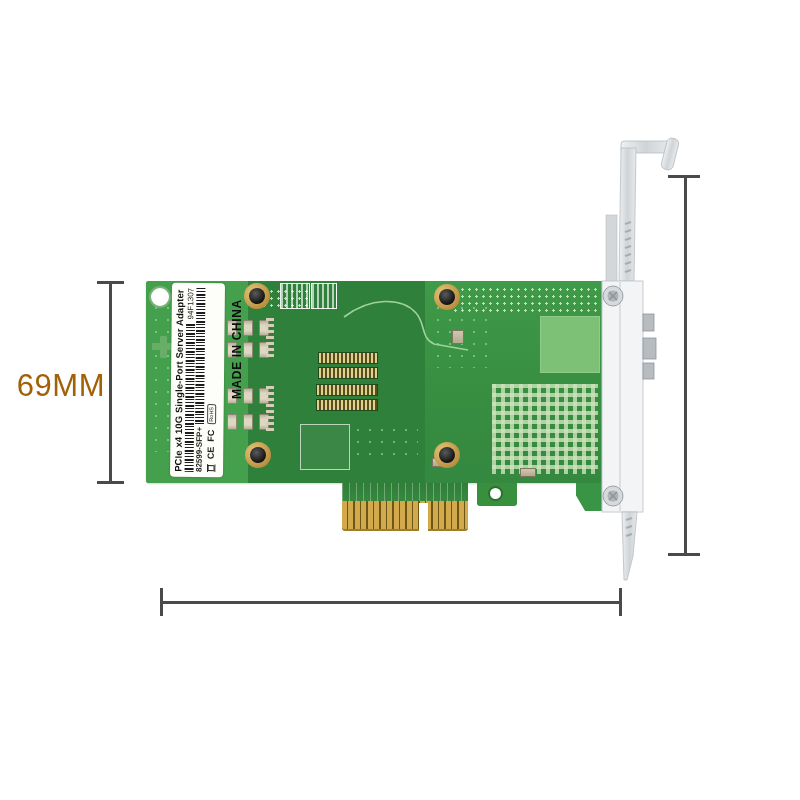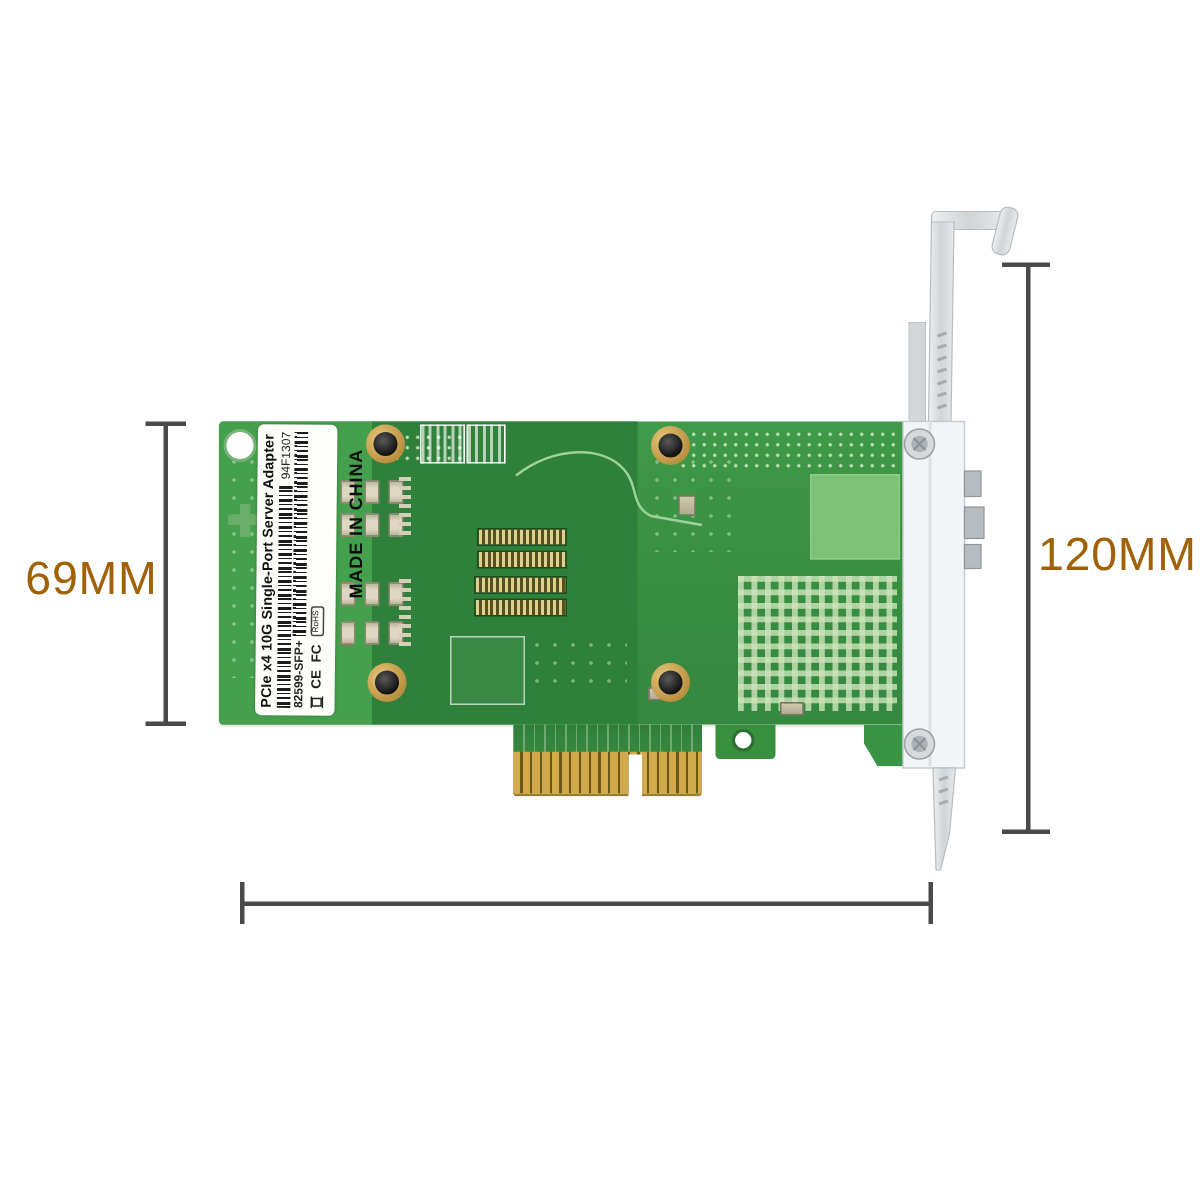--- a/index.html
+++ b/index.html
@@ -237,19 +237,18 @@
   </svg>
 
   <div class="abs dim" style="left:109px;top:283px;width:3px;height:200px;"></div>
   <div class="abs dim" style="left:97px;top:281px;width:27px;height:3px;"></div>
   <div class="abs dim" style="left:97px;top:481px;width:27px;height:3px;"></div>
   <div class="abs dim-label" style="left:10px;top:368px;width:95px;font-size:31px;">69MM</div>
 
   <div class="abs dim" style="left:684px;top:177px;width:3px;height:378px;"></div>
   <div class="abs dim" style="left:668px;top:175px;width:32px;height:3px;"></div>
   <div class="abs dim" style="left:668px;top:553px;width:32px;height:3px;"></div>
-  <div class="abs dim-label" style="left:692px;top:352px;width:105px;font-size:31px;">120MM</div>
 
   <div class="abs dim" style="left:162px;top:601px;width:459px;height:3px;"></div>
   <div class="abs dim" style="left:160px;top:588px;width:3px;height:28px;"></div>
   <div class="abs dim" style="left:619px;top:588px;width:3px;height:28px;"></div>
 
 </div>
 
 </body></html>

